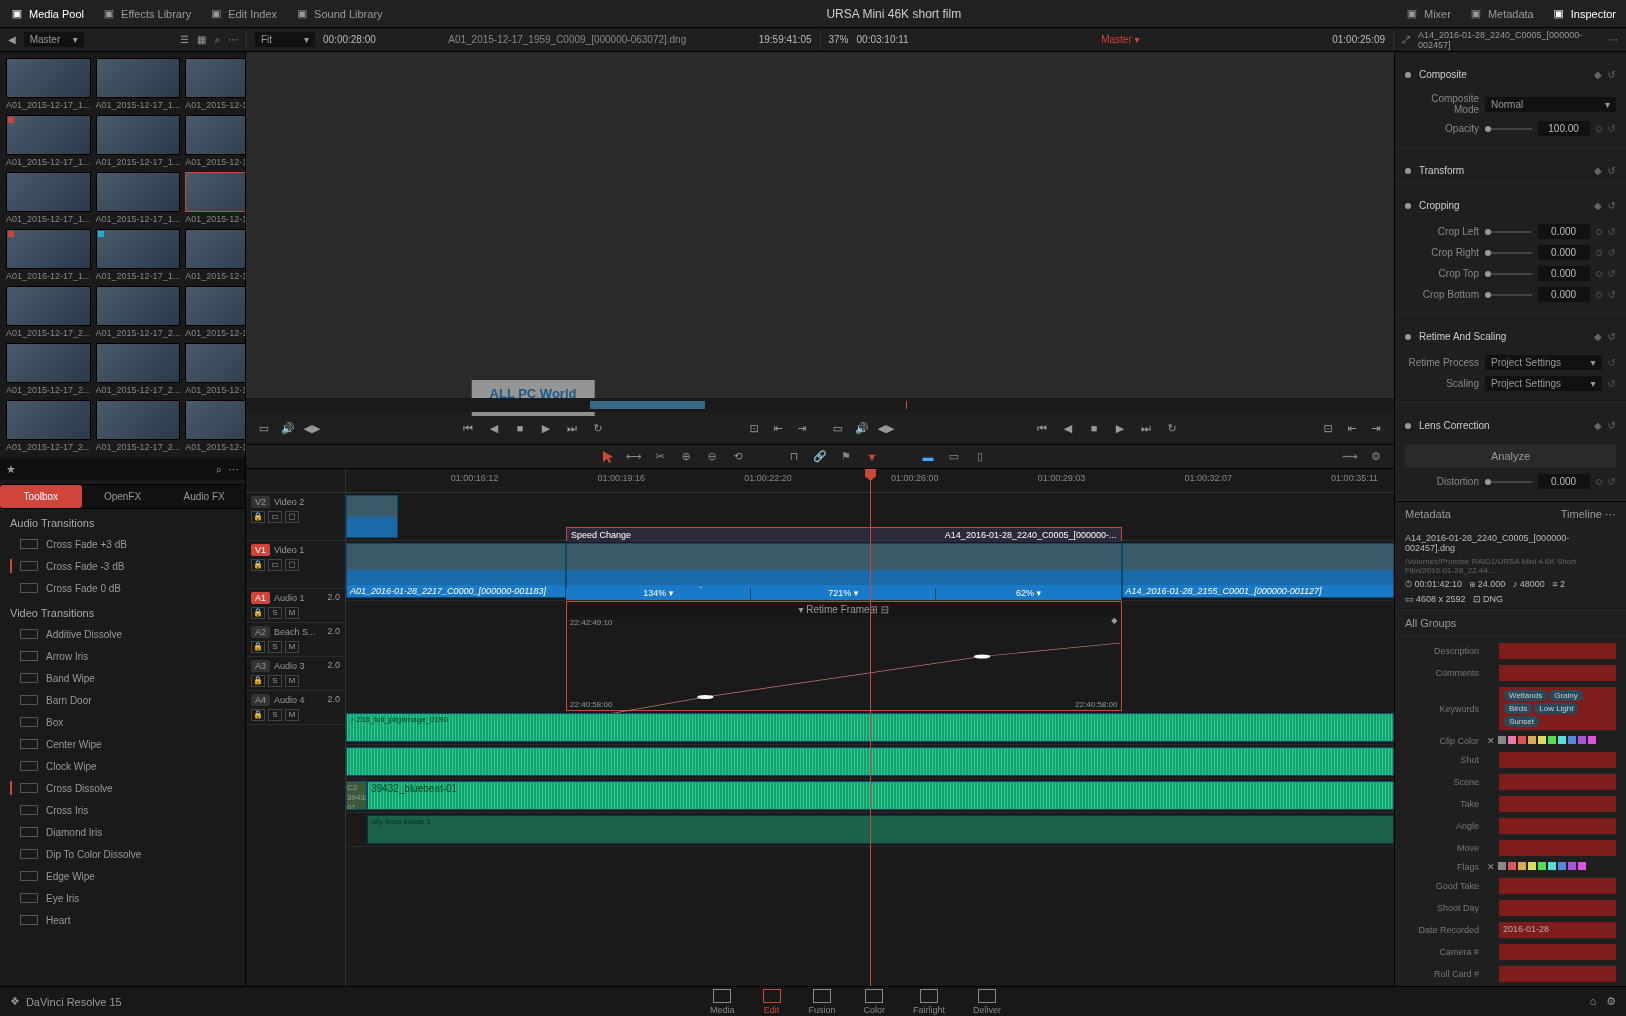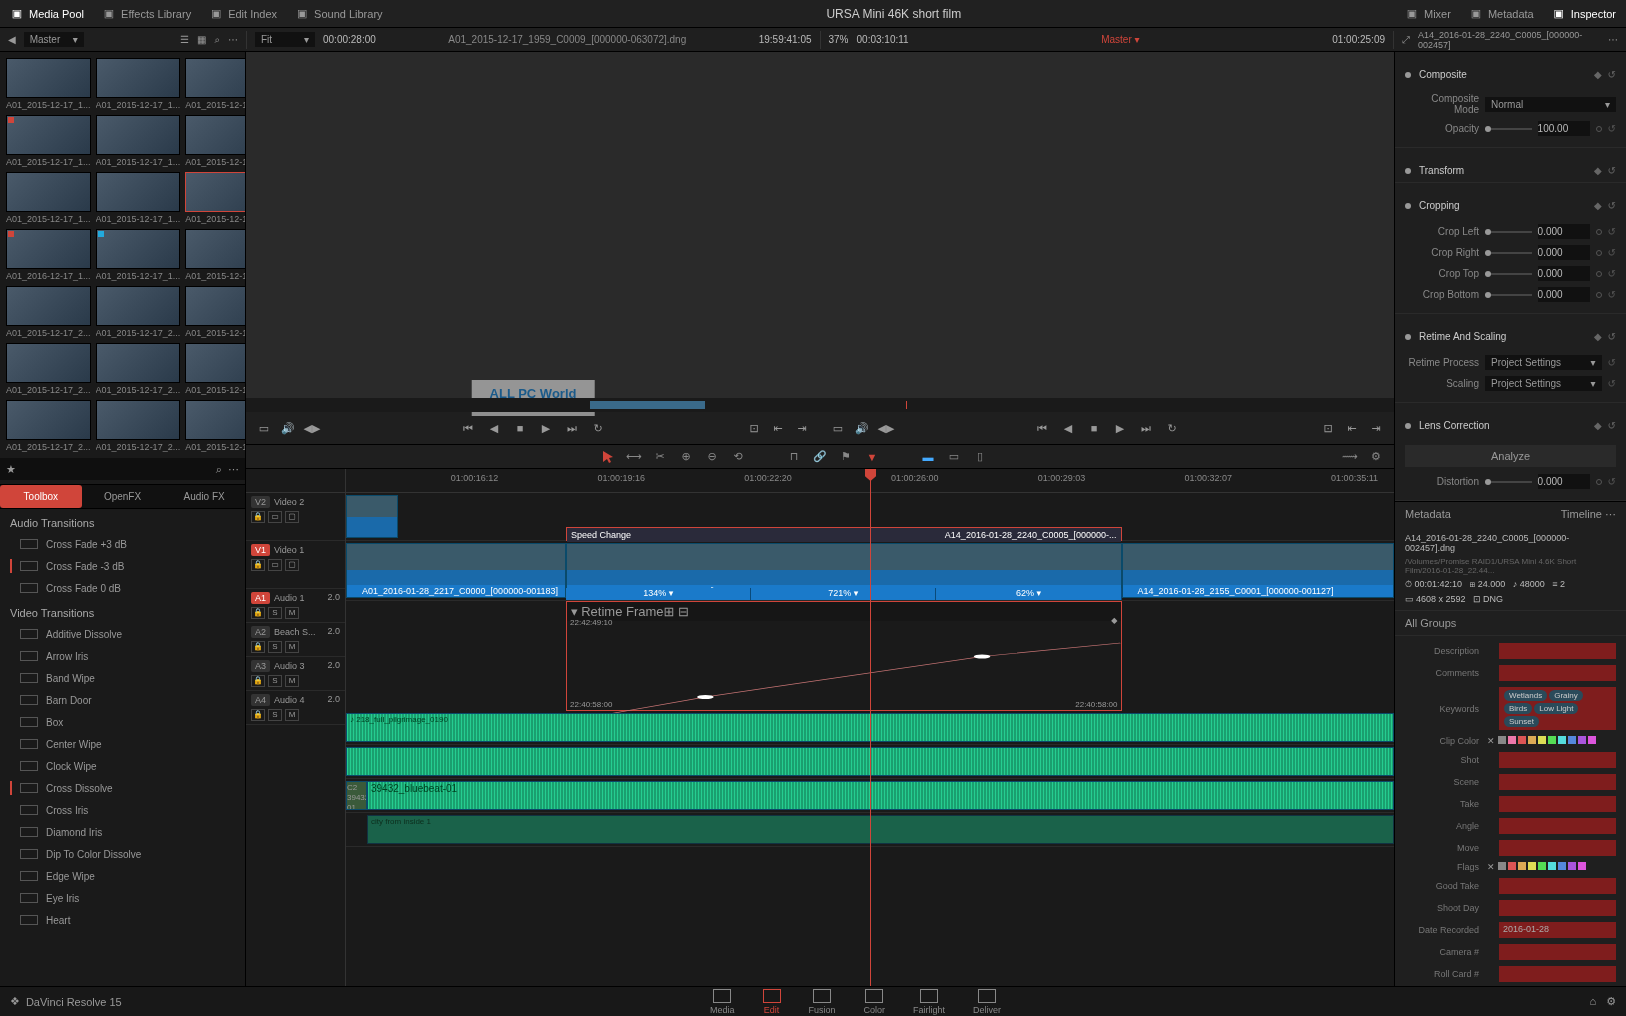--- a/index.html
+++ b/index.html
@@ -63,39 +63,39 @@
 .tracks { flex: 1; position: relative; background: #1a1a1a; }
 .ruler { height: 24px; background: #1a1a1a; border-bottom: 1px solid #333; position: relative; }
 .ruler .tc { position: absolute; font-size: 9px; top: 4px; color: #888; }
 .playhead { position: absolute; top: 0; bottom: 0; width: 1px; background: #d0453a; z-index: 10; }
 .playhead .head { position: absolute; top: 0; left: -5px; width: 11px; height: 12px; background: #d0453a; clip-path: polygon(0 0, 100% 0, 100% 60%, 50% 100%, 0 60%); }
 .track { border-bottom: 1px solid #2a2a2a; position: relative; }
 .track.video { height: 48px; }
 .track.audio { height: 34px; }
 .clip { position: absolute; top: 2px; bottom: 2px; border: 1px solid #0a4a6a; background: #2a5a7a; font-size: 9px; overflow: hidden; }
 .clip.video-clip { background: linear-gradient(180deg, #3a5a6a 50%, #1a6aaa 50%); }
-.clip .clip-label { position: absolute; bottom: 0; left: 0; right: 0; background: #1a7aca; color: #fff; padding: 1px 15px; white-space: nowrap; overflow: hidden; }
+.clip .clip-label { position: absolute; bottom: 0; left: 0; right: 0; background: #1a7aca; color: #fff; padding: 1px 3px; white-space: nowrap; overflow: hidden; font-style: italic; }
 .clip.audio-clip { background: #1aaa7a; }
 .clip.audio-clip .wave { position: absolute; inset: 0; background: repeating-linear-gradient(90deg, #2adc9a 0, #2adc9a 1px, #1a9a6a 1px, #1a9a6a 3px); opacity: 0.7; }
 .speed-overlay { position: absolute; border: 1px solid #d0453a; background: rgba(0,0,0,0.3); }
 .speed-header { background: #2a2a3a; color: #fff; font-size: 9px; padding: 2px 4px; display: flex; justify-content: space-between; }
 .retime-panel { position: absolute; background: #1a1a1a; border: 1px solid #d0453a; }
-.retime-header { background: #161616; font-size: 13px; padding: 2px 4px; display: flex; justify-content: flex-start; }
+.retime-header { background: #161616; font-size: 10px; padding: 2px 4px; display: flex; justify-content: center; }
 .right-col { width: 232px; background: #1f1f1f; border-left: 1px solid #000; display: flex; flex-direction: column; overflow-y: auto; }
 .inspector-section { border-bottom: 1px solid #2a2a2a; }
 .section-head { display: flex; align-items: center; padding: 6px 10px; font-size: 10px; cursor: pointer; margin-top: 11px; }
 .section-head .dot { width: 6px; height: 6px; border-radius: 50%; background: #999; margin-right: 8px; }
 .section-head .title { flex: 1; color: #ccc; }
 .section-head .ctrls { display: flex; gap: 6px; color: #666; }
 .section-body { padding: 4px 10px 8px; }
 .prop-row { display: flex; align-items: center; gap: 6px; padding: 3px 0; font-size: 10px; }
 .prop-row .plabel { width: 74px; text-align: right; color: #888; }
 .prop-row .slider { flex: 1; height: 2px; background: #444; position: relative; }
 .prop-row .slider .knob { position: absolute; width: 6px; height: 6px; background: #999; border-radius: 50%; top: -2px; }
-.prop-row .value-box { width: 52px; background: #111; text-align: left; padding: 2px 0; color: #bbb; }
+.prop-row .value-box { width: 52px; background: #111; text-align: center; padding: 2px 0; color: #bbb; }
 .prop-row .dot2 { width: 6px; height: 6px; border-radius: 50%; border: 1px solid #555; }
 .prop-row .reset { color: #555; cursor: pointer; }
 .dropdown { background: #111; padding: 2px 6px; display: flex; align-items: center; justify-content: space-between; min-width: 60px; cursor: pointer; }
 .metadata { border-top: 1px solid #000; }
 .meta-head { display: flex; justify-content: space-between; padding: 6px 10px; font-size: 11px; }
 .meta-body { padding: 4px 10px; font-size: 9px; }
 .meta-row { padding: 2px 0; color: #bbb; }
 .meta-fields { }
 .meta-field { display: flex; padding: 3px 0; font-size: 9px; align-items: center; }
 .meta-field .flabel { width: 82px; text-align: right; color: #777; padding-right: 8px; }

